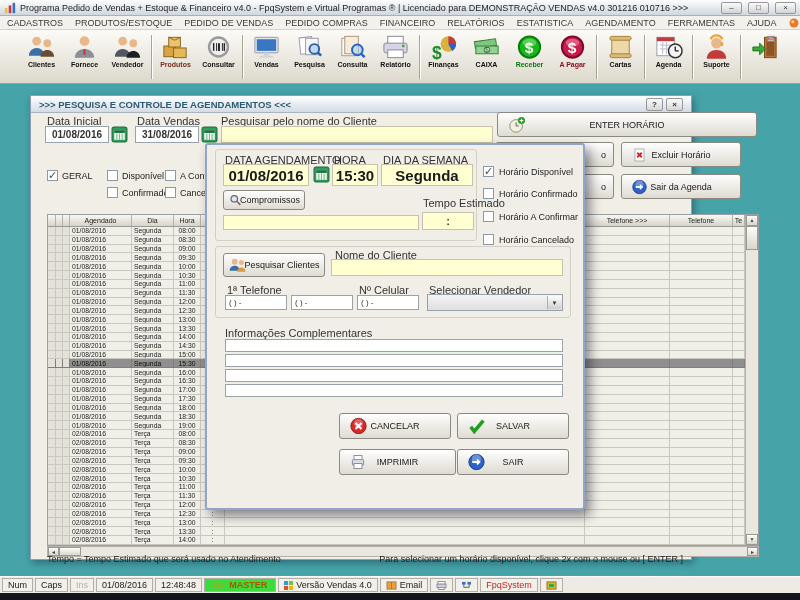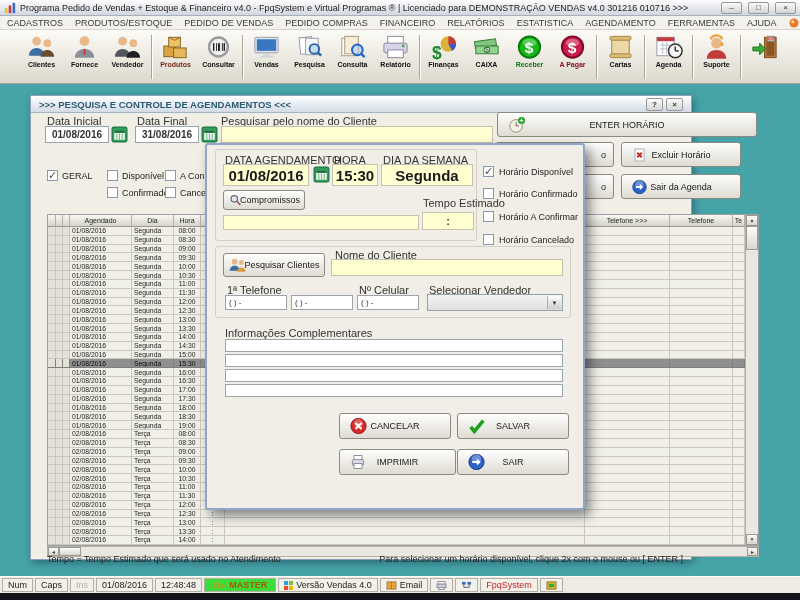--- a/index.html
+++ b/index.html
@@ -344,21 +344,21 @@
     <span class="calbtn" style="left:80px;top:13px">
         <svg width="17" height="17" viewBox="0 0 16 16">
           <rect x="1" y="1" width="14" height="14" rx="2" fill="#2e9e5b" stroke="#1a6e3a"></rect>
           <rect x="3" y="4" width="10" height="9" fill="#e8f4ec"></rect>
           <rect x="3" y="4" width="10" height="2.5" fill="#1a6e3a"></rect>
           <line x1="5.5" y1="7" x2="5.5" y2="13" stroke="#7ab88a"></line>
           <line x1="8" y1="7" x2="8" y2="13" stroke="#7ab88a"></line>
           <line x1="10.5" y1="7" x2="10.5" y2="13" stroke="#7ab88a"></line>
         </svg>
       </span>
-    <span class="lab" style="left:106px;top:2px">Data Final</span>
+    <span class="lab" style="left:106px;top:2px">Data Vendas</span>
     <div class="field" style="left:104px;top:13px;width:64px;height:17px;font-weight:bold;font-size:10px;justify-content:center">31/08/2016</div>
     <span class="calbtn" style="left:170px;top:13px">
         <svg width="17" height="17" viewBox="0 0 16 16">
           <rect x="1" y="1" width="14" height="14" rx="2" fill="#2e9e5b" stroke="#1a6e3a"></rect>
           <rect x="3" y="4" width="10" height="9" fill="#e8f4ec"></rect>
           <rect x="3" y="4" width="10" height="2.5" fill="#1a6e3a"></rect>
           <line x1="5.5" y1="7" x2="5.5" y2="13" stroke="#7ab88a"></line>
           <line x1="8" y1="7" x2="8" y2="13" stroke="#7ab88a"></line>
           <line x1="10.5" y1="7" x2="10.5" y2="13" stroke="#7ab88a"></line>
         </svg>

